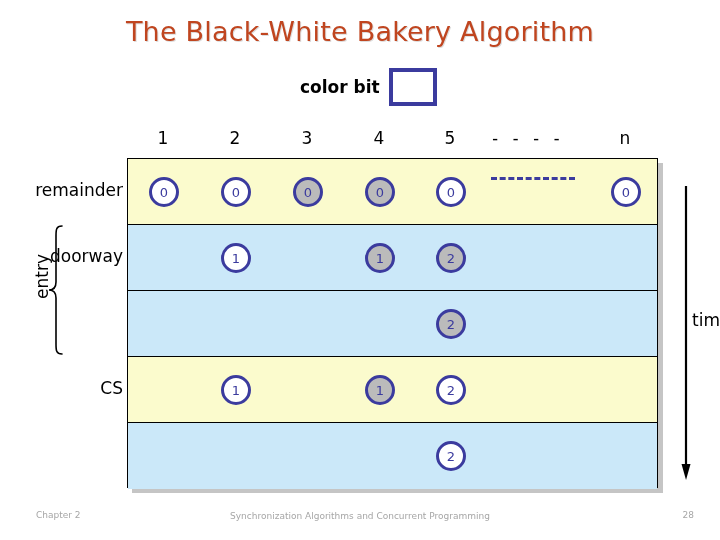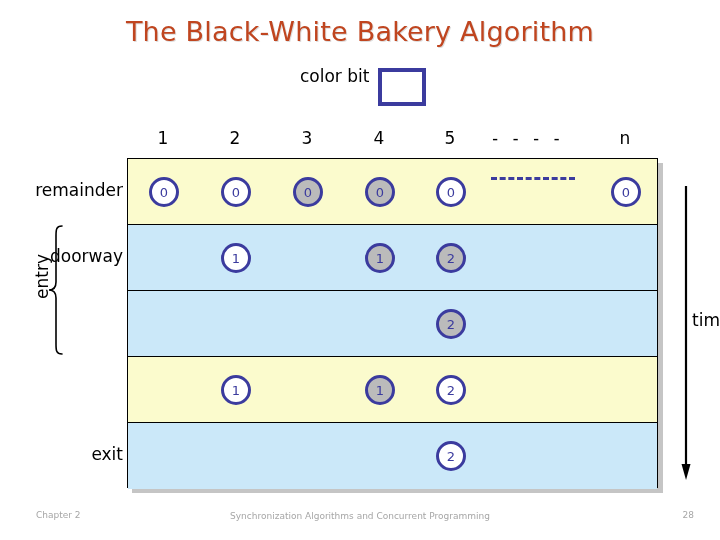--- a/index.html
+++ b/index.html
@@ -31,20 +31,22 @@
     text-shadow: 1px 1px 0 rgba(180,180,180,0.45);
     white-space: nowrap;
   }
 
   
   #colorbit-group {
     position: absolute;
     left: 300px;
     top: 68px;
     display: flex;
+    align-items: center;
+    font-weight: bold;
   }
   #colorbit-label {
     font-size: 17px;
     color: #000000;
     font-family: "DejaVu Sans", sans-serif;
     margin-right: 9px;
     line-height: 1;
   }
   #colorbit-box {
     width: 48px;
@@ -248,21 +250,21 @@
     <div class="col-header" style="left: 307px;">3</div>
     <div class="col-header" style="left: 379px;">4</div>
     <div class="col-header" style="left: 450px;">5</div>
     <div class="col-header" style="left: 625px;">n</div>
   </div>
 <div id="header-dashes">- - - - - - - -</div>
 
 <div id="labels-col">
     <div class="row-label" style="top: 24px;">remainder</div>
     <div class="row-label" style="top: 90px;">doorway</div>
-    <div class="row-label" style="top: 288px;">exit</div>
+    <div class="row-label" style="top: 222px;">CS</div>
   </div>
 
 <div id="entry-brace-group">
   <div id="entry-label">entry</div>
   <svg id="entry-brace" viewBox="0 0 18 132">
     <path d="M16 2 C 10 2, 10 6, 10 12 L 10 58 C 10 63, 8 66, 3 66 C 8 66, 10 69, 10 74 L 10 120 C 10 126, 10 130, 16 130" fill="none" stroke="#000000" stroke-width="1.6" stroke-linecap="round"></path>
   </svg>
 </div>
 
 <div id="timeline-table">

